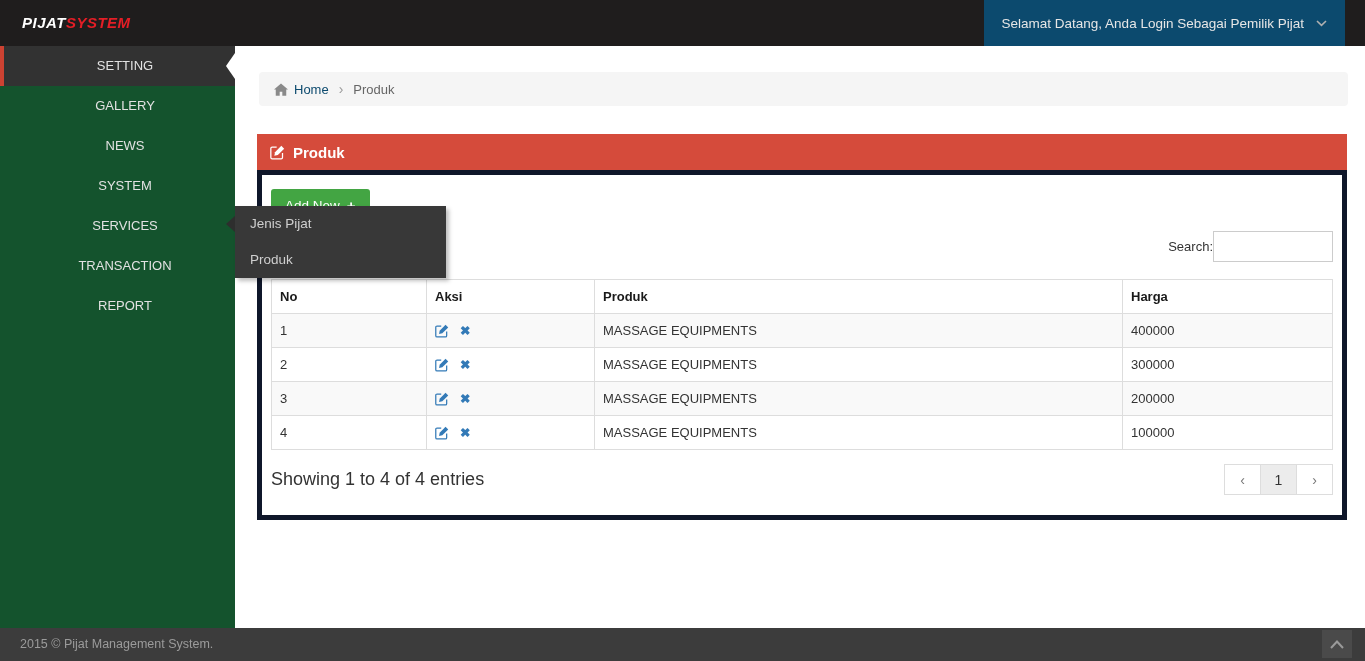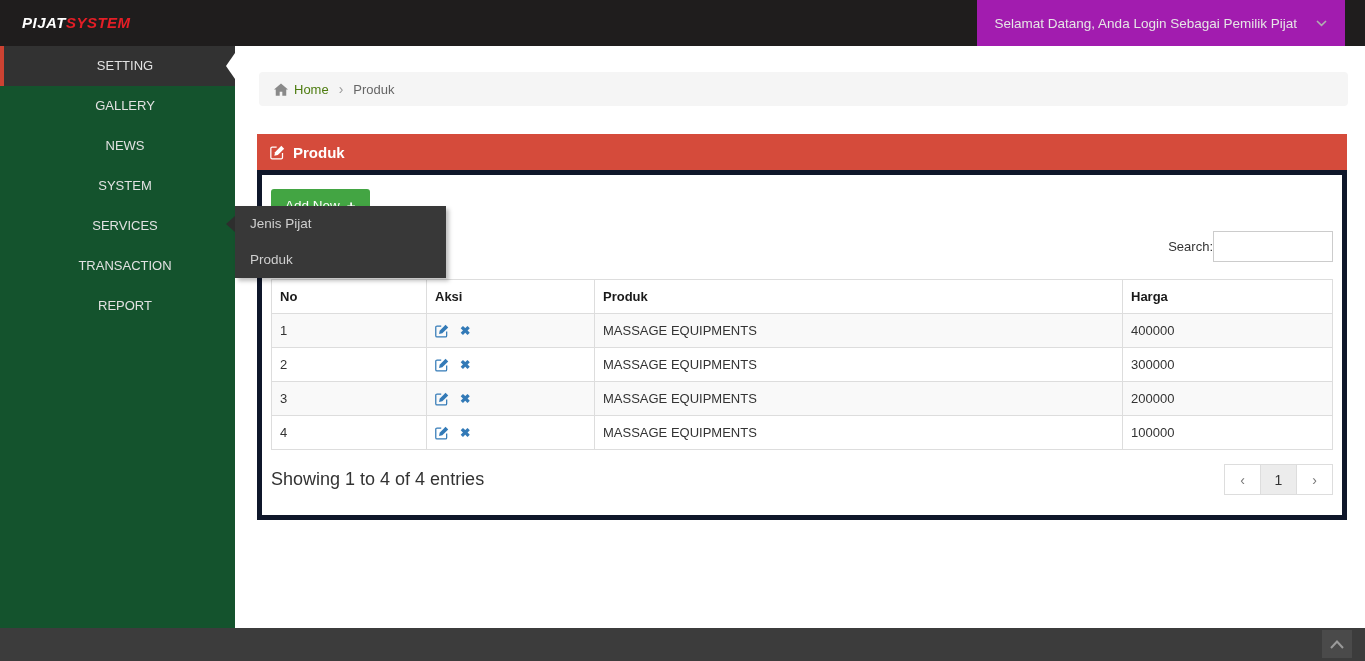--- a/index.html
+++ b/index.html
@@ -7,22 +7,22 @@
     font-family:"Liberation Sans", sans-serif; background:#fff; }
 
   
   .topbar { position:absolute; left:0; top:0; width:1365px; height:46px;
     background:#1f1d1d; z-index:30; }
   .logo { position:absolute; left:22px; top:0; line-height:46px;
     font-style:italic; font-weight:bold; font-size:15px; letter-spacing:.5px; }
   .logo .lg-a { color:#fff; }
   .logo .lg-b { color:#e41e26; }
   .userblock { position:absolute; right:20px; top:0; height:46px;
-    background:#a21caf; padding:0 18px; display:flex; align-items:center;
-    gap:19px; cursor:pointer; }
+    background:#0c4a6e; padding:0 18px; display:flex; align-items:center;
+    gap:12px; cursor:pointer; }
   .userblock span { color:#e6e6e6; font-size:13.5px; }
 
   
   .sidebar { position:absolute; left:0; top:46px; width:235px; height:615px;
     background:#14532d; z-index:10;text-align:center; }
   .nav-item { position:relative; height:40px; line-height:40px;
     padding-left:15px; color:#e2e2e2; font-size:13px; cursor:pointer; }
   .nav-item.active { background:#323232; border-left:4px solid #cc4232;
     padding-left:11px; }
   .nav-item.active .active-notch { position:absolute; right:0; top:50%;
@@ -40,21 +40,21 @@
     border-right:9px solid #2e2e2e; }
 
   
   .content { position:absolute; left:235px; top:46px; width:1130px;
     height:582px; background:#fff; }
 
   .breadcrumb { margin:26px 17px 0 24px; height:34px; background:#f5f5f5;
     border-radius:4px; display:flex; align-items:center; padding:0 15px;
     font-size:13px; color:#7a7a7a; }
   .breadcrumb .crumb-home { display:flex; align-items:center; gap:6px;
-    cursor:pointer; color:#4d7c0f; }
+    cursor:pointer; color:#0c4a6e; }
   .breadcrumb .sep { margin:0 10px; color:#9a9a9a; font-size:14px; }
   .breadcrumb .current { color:#666; }
 
   .panel { margin:28px 18px 0 22px; }
   .panel-heading { height:36px; background:#d54b3b; color:#fff;
     display:flex; align-items:center; gap:8px; padding:0 13px;
     font-size:15px; font-weight:bold; }
   .panel-body { border:5px solid #0f172a; background:#fff; height:350px;
     padding:14px 9px 3px 9px; }
 
@@ -274,18 +274,19 @@
           <span class="page-btn active">1</span>
           <span class="page-btn">›</span>
         </span>
       </div>
 
     </div>
   </section>
 </main>
 
 <div class="footer">
+  <span class="copy">2015 © Pijat Management System.</span>
   <span class="scrolltop">
     <svg width="14" height="9" viewBox="0 0 14 9">
         <polyline points="1,8 7,1.5 13,8" fill="none" stroke="#9a9a9a" stroke-width="2"></polyline>
       </svg>
   </span>
 </div>
 
 </body></html>

